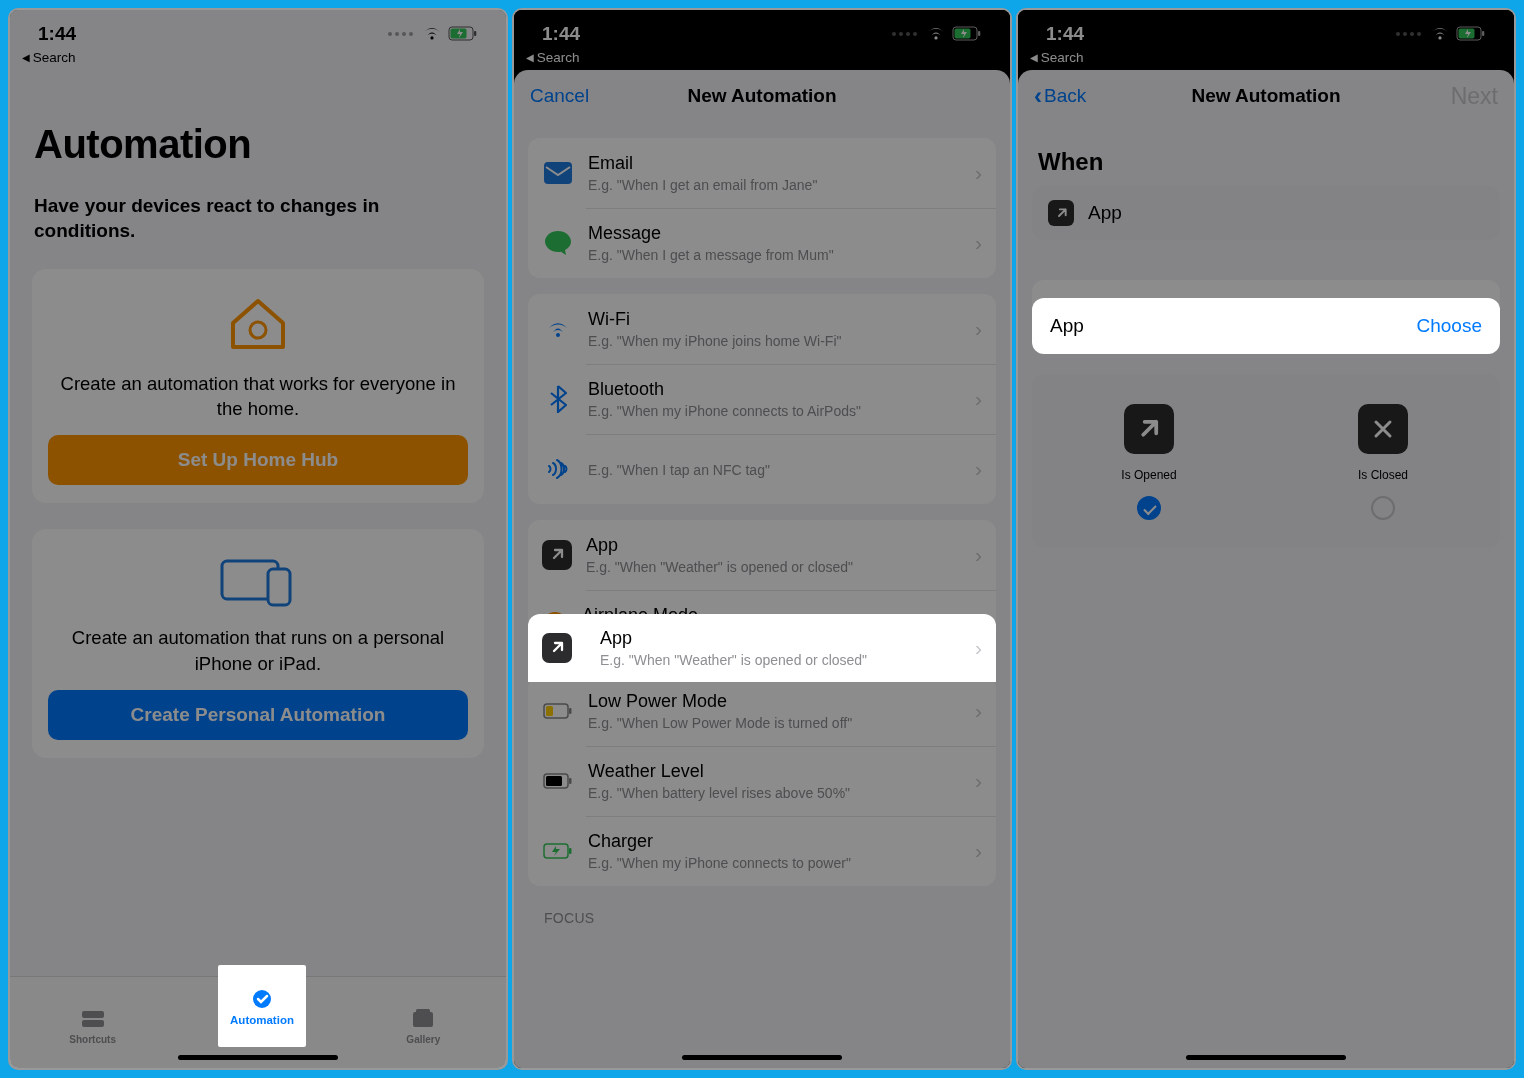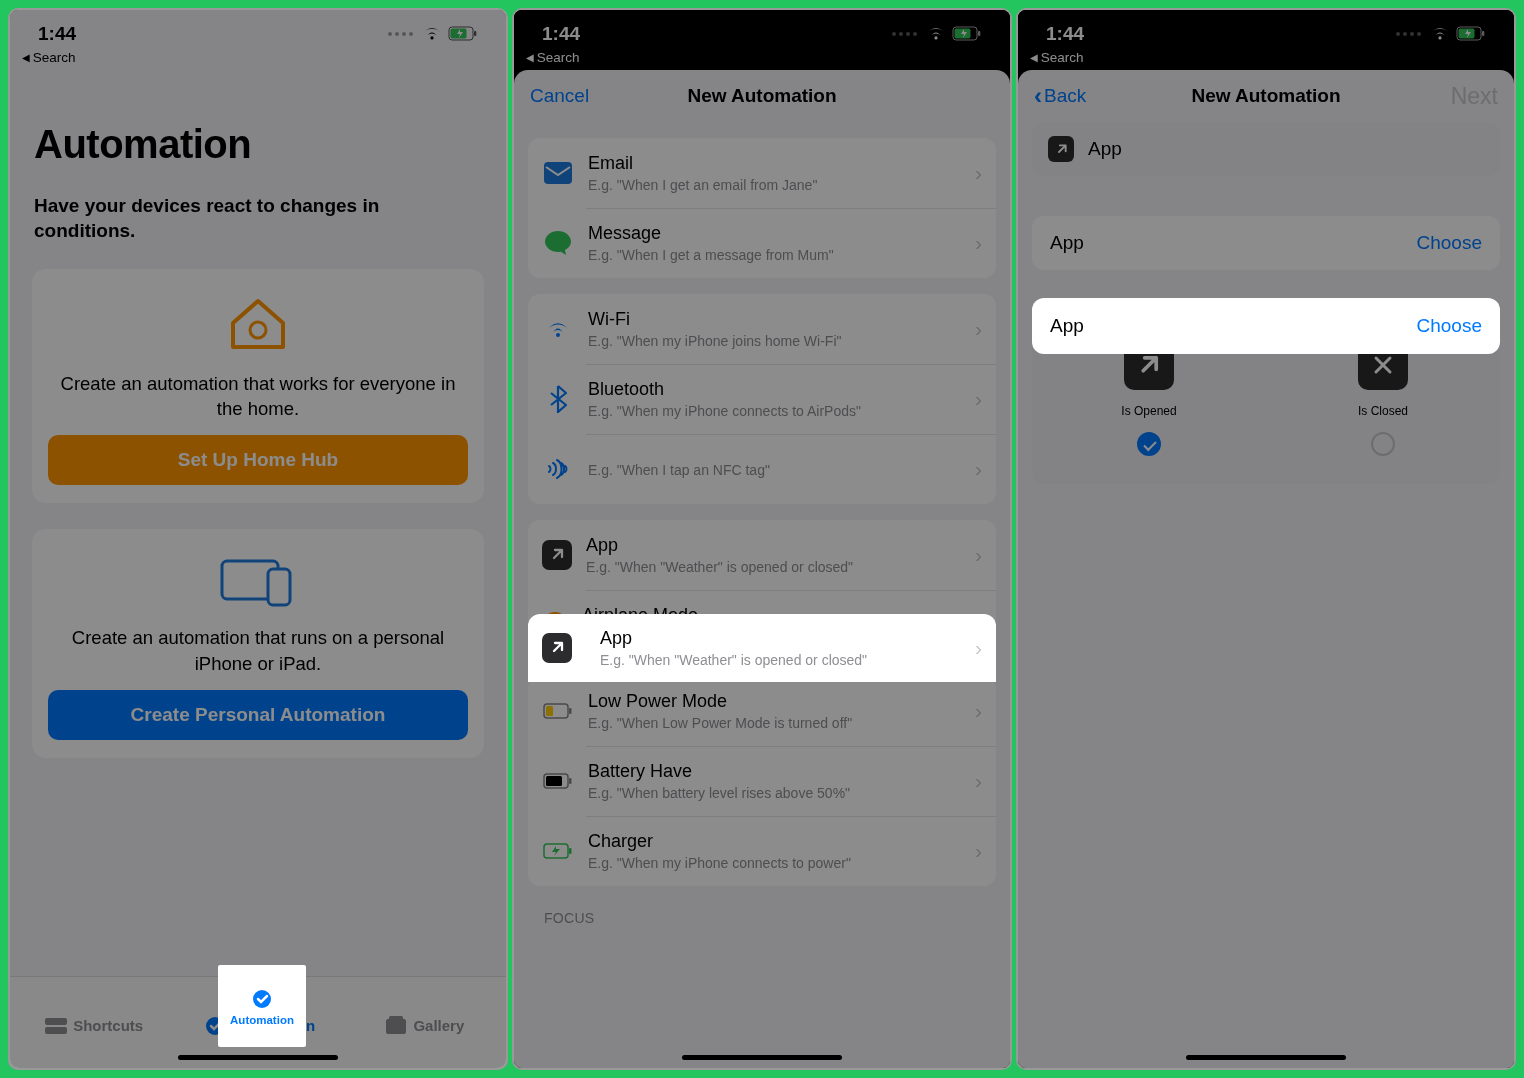--- a/index.html
+++ b/index.html
@@ -1,17 +1,17 @@
 <!DOCTYPE html>
 <html><head>
 <meta charset="utf-8">
 <style>
 * { margin:0; padding:0; box-sizing:border-box; -webkit-font-smoothing:antialiased; }
 body { background:#fff; font-family:-apple-system,"SF Pro Text","Helvetica Neue",Arial,sans-serif; }
-.stage { display:flex; gap:4px; padding:8px; background:#22c55e; }
+.stage { display:flex; gap:4px; padding:8px; background:#0ea5e9; }
 .phone { width:502px; height:1062px; background:#000; border-radius:10px; position:relative; overflow:hidden; border:2px solid #999; }
 
 
 .statusbar { position:absolute; top:0; left:0; right:0; height:42px; display:flex; align-items:center; justify-content:space-between; padding:5px 28px 0; z-index:50; }
 .sb-time { font-size:19px; font-weight:700; }
 .sb-right { display:flex; align-items:center; gap:6px; }
 .dots { display:flex; gap:3px; margin-right:3px;}
 .dots span { width:4px; height:4px; border-radius:50%; background:currentColor; opacity:.35;}
 .wifi svg, .batt svg { display:block; }
 .breadcrumb { position:absolute; top:40px; left:12px; font-size:13.5px; display:flex; align-items:center; gap:1px; z-index:50;}
@@ -25,21 +25,21 @@
 .p1-surface { position:absolute; inset:0; background:#f2f2f7; }
 .p1-header { padding:112px 24px 0; }
 .p1-title { font-size:40px; font-weight:800; letter-spacing:-.5px; }
 .p1-sub { font-size:19px; font-weight:600; margin-top:26px; line-height:1.32; }
 .card { margin:26px 22px 0; background:#fff; border-radius:14px; padding:28px 16px 18px; text-align:center; }
 .card-icon { display:flex; justify-content:center; margin-bottom:18px;}
 .card-text { font-size:18.5px; font-weight:500; line-height:1.36; padding:0 6px 14px; }
 .primary-btn { display:block; width:100%; border:0; border-radius:10px; background:#007aff; color:#fff; font-size:19px; font-weight:600; padding:14px 0; }
 .home-btn { display:block; width:100%; border:0; border-radius:10px; background:#ff9500; color:#fff; font-size:19px; font-weight:600; padding:14px 0; }
 .tabbar { position:absolute; bottom:0; left:0; right:0; height:92px; background:#f9f9f9; border-top:1px solid rgba(0,0,0,.12); display:flex; z-index:30;}
-.tab { flex:1; display:flex; align-items:center; justify-content:center; gap:3px; font-size:15px; font-weight:600; color:#8e8e93; padding-top:6px;}
+.tab { flex:1; display:flex; flex-direction:column; align-items:center; justify-content:center; gap:3px; font-size:10px; font-weight:600; color:#8e8e93; padding-top:6px;}
 .tab svg { display:block;}
 
 
 .p2-surface { position:absolute; inset:0; background:#000; }
 .p2-sheet { position:absolute; top:60px; left:0; right:0; bottom:0; background:#f2f2f7; border-radius:14px 14px 0 0; overflow:hidden; }
 .sheetbar { height:52px; display:flex; align-items:center; justify-content:center; position:relative; }
 .sheetbar-title { font-size:19px; font-weight:700; }
 .sheetbar-left { position:absolute; left:16px; font-size:19px; color:#007aff; }
 .sheetbar-right { position:absolute; right:16px; font-size:23px; color:#007aff; }
 .sheet-scroll { position:absolute; top:52px; left:0; right:0; bottom:0; overflow:hidden; }
@@ -311,21 +311,21 @@
           </div>
           <div class="row">
             <div class="row-icon">
                   <svg width="30" height="16" viewBox="0 0 30 16">
                     <rect x="1" y="1" width="24" height="14" rx="3" fill="none" stroke="#888" stroke-width="1.5"></rect>
                     <rect x="3" y="3" width="16" height="10" rx="1.5" fill="#000"></rect>
                     <rect x="26" y="5" width="2.5" height="6" rx="1" fill="#888"></rect>
                   </svg>
                 </div>
             <div class="row-texts">
-                  <div class="row-title">Battery Have</div>
+                  <div class="row-title">Weather Level</div>
                   <div class="row-sub">E.g. "When battery level rises above 50%"</div>
                 </div>
             <div class="chev">›</div>
           </div>
           <div class="row">
             <div class="row-icon">
                   <svg width="30" height="16" viewBox="0 0 30 16">
                     <rect x="1" y="1" width="24" height="14" rx="3" fill="none" stroke="#34c759" stroke-width="1.5"></rect>
                     <path d="M13 3l-4 6h4l-2 4 6-7h-4z" fill="#34c759"></path>
                     <rect x="26" y="5" width="2.5" height="6" rx="1" fill="#34c759"></rect>
@@ -390,20 +390,21 @@
     <div class="p3-sheet">
       <div class="sheetbar">
         <div class="sheetbar-left" style="display:flex; align-items:center;">
               <span class="back-chev">‹</span>
               <span>Back</span>
             </div>
         <div class="sheetbar-title">New Automation</div>
         <div class="sheetbar-right" style="color:#c7c7cc;">Next</div>
       </div>
 
+      <div class="when">When</div>
       <div class="when-row">
         <div style="background:#2c2c2e; border-radius:6px; width:26px; height:26px; display:flex; align-items:center; justify-content:center;">
               <svg width="15" height="15" viewBox="0 0 18 18">
                 <path stroke="#fff" stroke-width="2.3" fill="none" stroke-linecap="round" d="M6 12L14 4M14 4H7M14 4v7"></path>
               </svg>
             </div>
         <div style="font-size:19px; font-weight:500;">App</div>
       </div>
 
       <div class="app-row">

